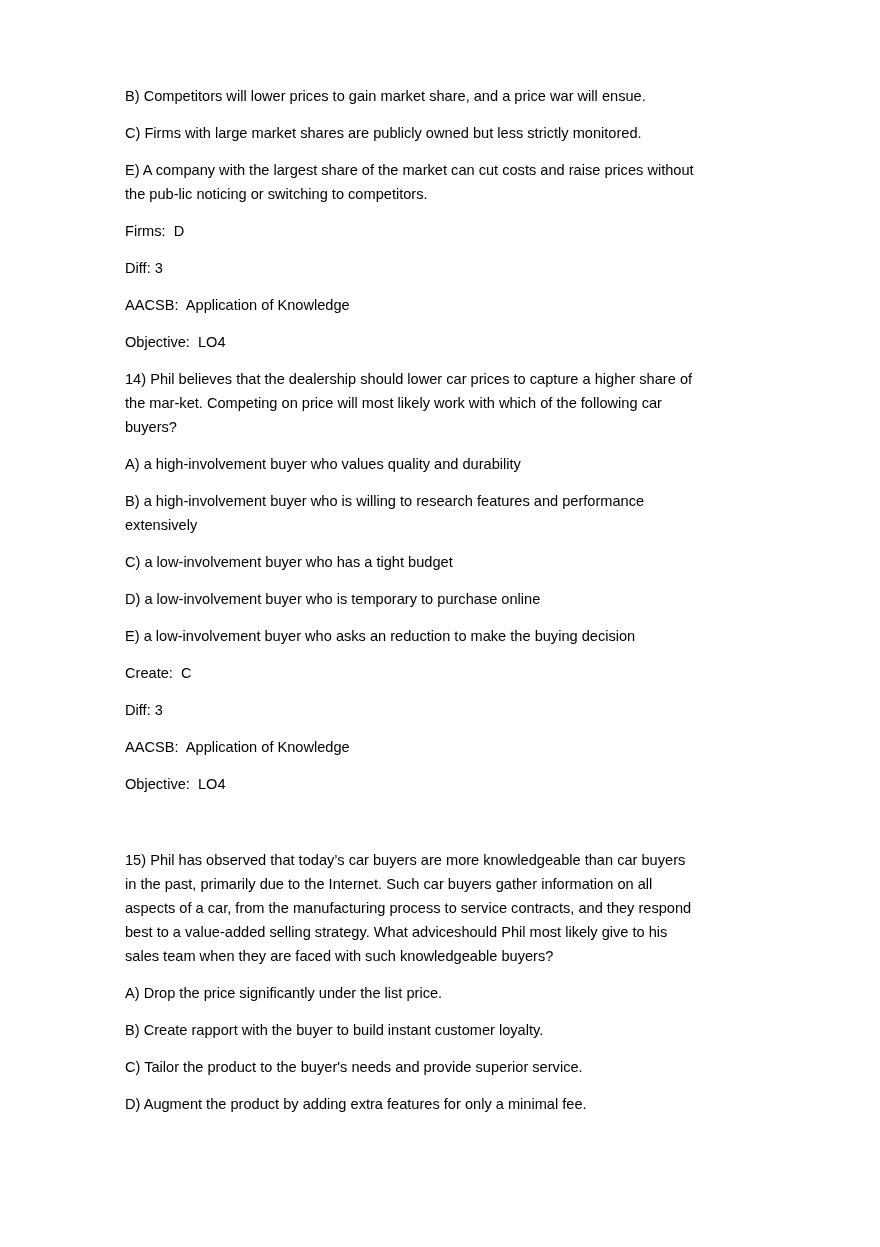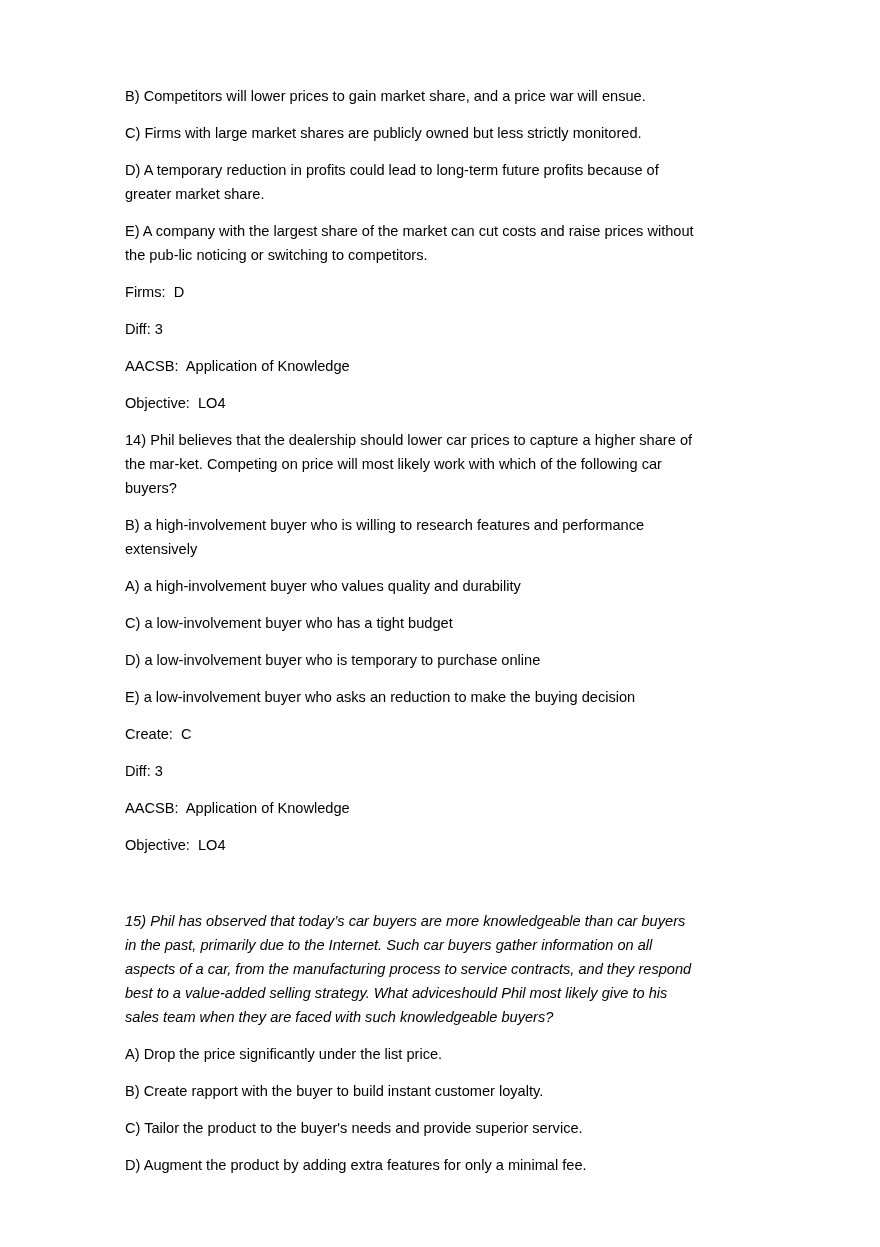--- a/index.html
+++ b/index.html
@@ -23,38 +23,36 @@
   }
   .para {
     margin: 0 0 13px 0;
     font-size: 14.6px;
     line-height: 24px;
     white-space: pre-wrap;
     word-wrap: break-word;
   }
   .gap-before {
     margin-top: 52px;
-    font-style: italic;
   }
 </style>
 </head>
 <body>
 
 <div class="page">
   <p class="para">B) Competitors will lower prices to gain market share, and a price war will ensue.</p>
   <p class="para">C) Firms with large market shares are publicly owned but less strictly monitored.</p>
-  <p class="para">D) A temporary reduction in profits could lead to long-term future profits because of greater market share.</p>
   <p class="para">E) A company with the largest share of the market can cut costs and raise prices without the pub-lic noticing or switching to competitors.</p>
   <p class="para">Firms:  D</p>
   <p class="para">Diff: 3</p>
   <p class="para">AACSB:  Application of Knowledge</p>
   <p class="para">Objective:  LO4</p>
   <p class="para">14) Phil believes that the dealership should lower car prices to capture a higher share of the mar-ket. Competing on price will most likely work with which of the following car buyers?</p>
+  <p class="para">A) a high-involvement buyer who values quality and durability</p>
   <p class="para">B) a high-involvement buyer who is willing to research features and performance extensively</p>
-  <p class="para">A) a high-involvement buyer who values quality and durability</p>
   <p class="para">C) a low-involvement buyer who has a tight budget</p>
   <p class="para">D) a low-involvement buyer who is temporary to purchase online</p>
   <p class="para">E) a low-involvement buyer who asks an reduction to make the buying decision</p>
   <p class="para">Create:  C</p>
   <p class="para">Diff: 3</p>
   <p class="para">AACSB:  Application of Knowledge</p>
   <p class="para">Objective:  LO4</p>
   <p class="para gap-before">15) Phil has observed that today’s car buyers are more knowledgeable than car buyers in the past, primarily due to the Internet. Such car buyers gather information on all aspects of a car, from the manufacturing process to service contracts, and they respond best to a value-added selling strategy. What adviceshould Phil most likely give to his sales team when they are faced with such knowledgeable buyers?</p>
   <p class="para">A) Drop the price significantly under the list price.</p>
   <p class="para">B) Create rapport with the buyer to build instant customer loyalty.</p>

